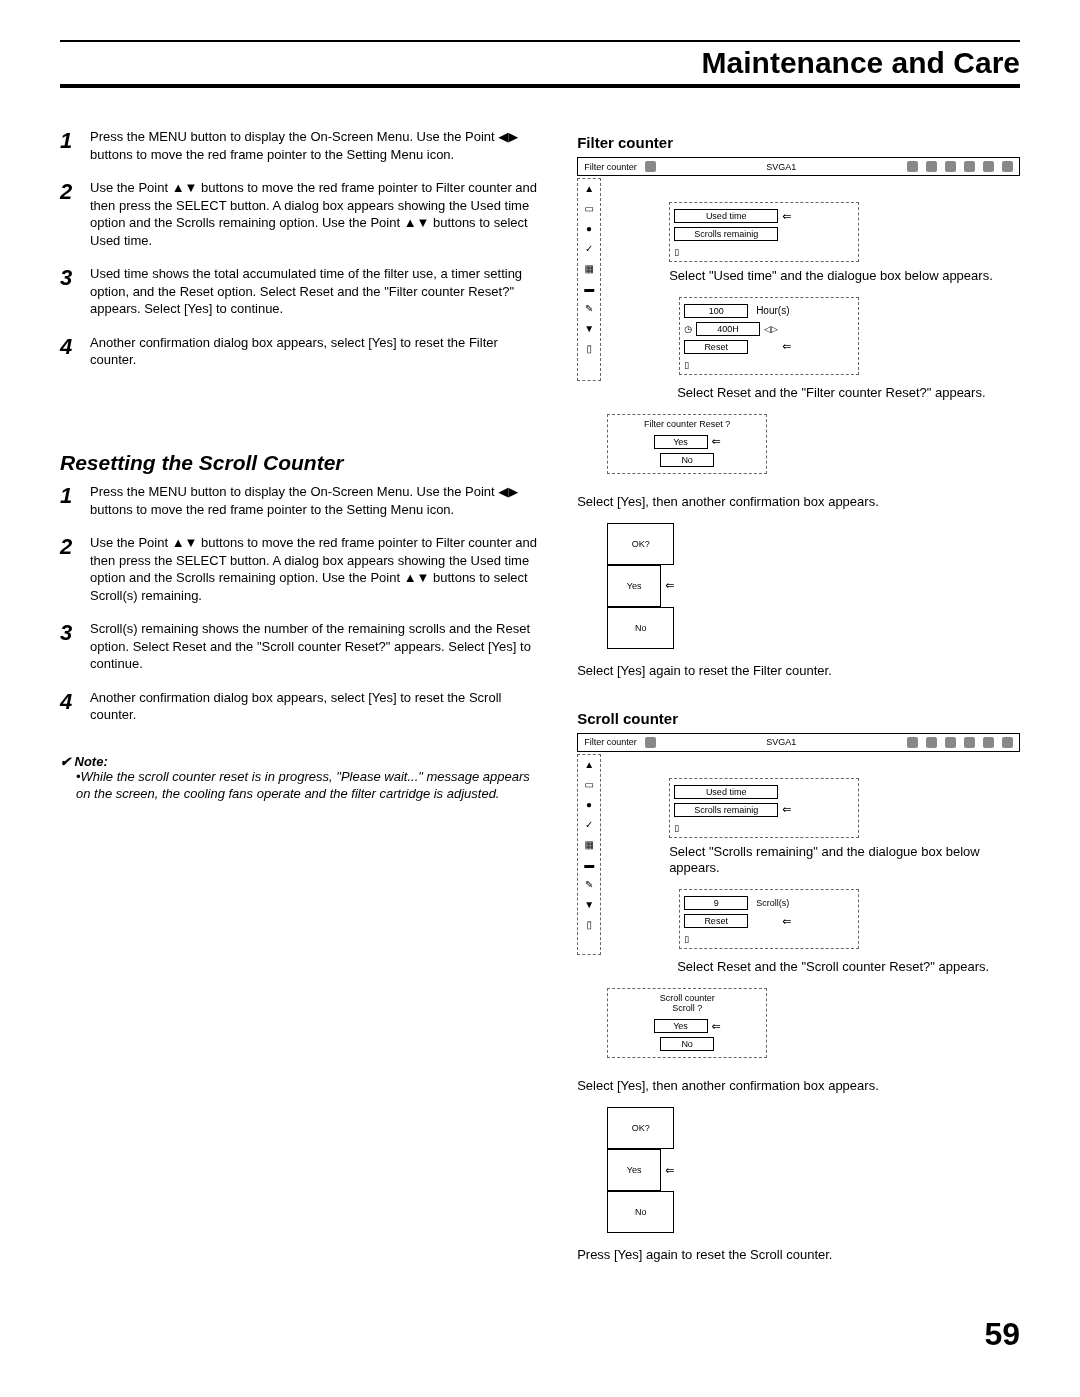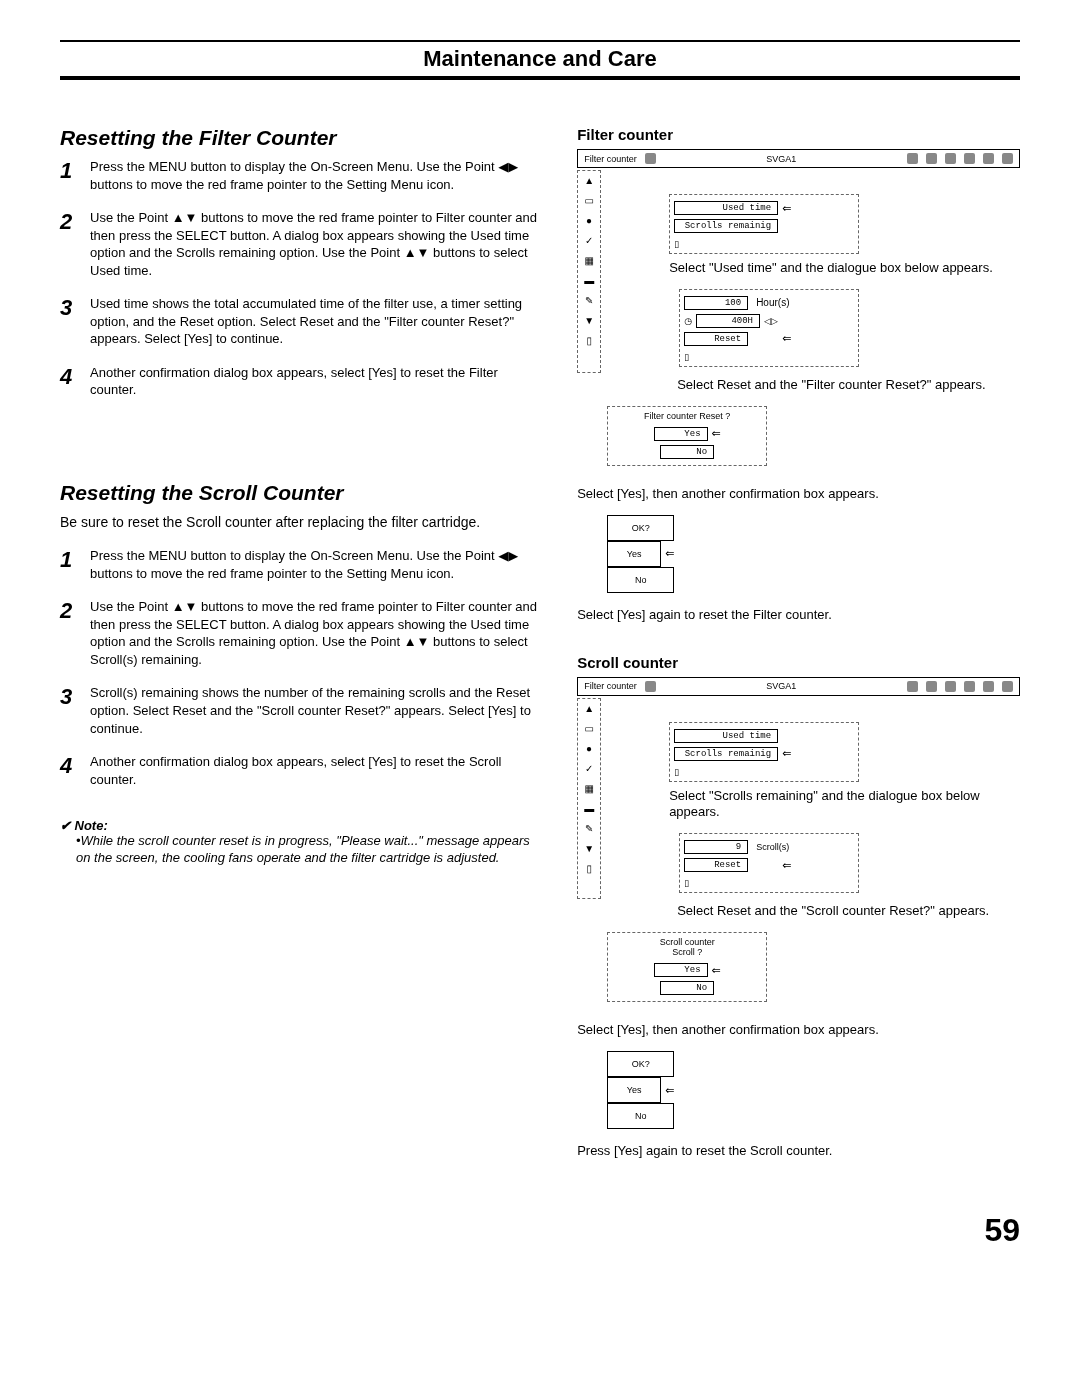--- a/index.html
+++ b/index.html
@@ -10,23 +10,23 @@
     background: #fff;
     color: #000;
   }
   .header-bar {
     border-top: 2px solid #000;
     border-bottom: 4px solid #000;
     padding: 4px 0;
     margin-bottom: 40px;
   }
   .header-title {
-    text-align: center;
-    font-weight: bold;
-    font-size: 22px;
+    text-align: right;
+    font-weight: bold;
+    font-size: 30px;
   }
   .columns {
     display: flex;
     gap: 30px;
   }
   .col-left { flex: 1.1; }
   .col-right { flex: 1; }
   .section-title {
     font-style: italic;
     font-weight: bold;
@@ -104,42 +104,41 @@
   .float-box {
     border: 1px dashed #666;
     padding: 4px;
     margin-bottom: 6px;
     font-size: 9px;
   }
   .opt {
     border: 1px solid #000;
     padding: 1px 6px;
     margin: 2px 0;
-    text-align: right;
+    text-align: center;
     font-size: 9px;
     min-width: 90px;
-    font-family: Liberation Mono, monospace;
   }
   .opt-row { display: flex; align-items: center; gap: 4px; }
   .arrow-left { font-size: 11px; }
   .caption {
     font-size: 13px;
     line-height: 1.3;
     margin: 4px 0 12px 0;
   }
   .twocol-row {
     display: flex;
     gap: 10px;
     align-items: flex-start;
     flex-direction: column;
   }
   .small-box {
     border: 1px solid #000;
     font-size: 9px;
-    padding: 7px 6px;
+    padding: 15px 6px;
     text-align: center;
     min-width: 40px;
   }
   .page-num {
     text-align: right;
     font-size: 32px;
     font-weight: bold;
     margin-top: 40px;
   }
   .gap { height: 60px; }
@@ -149,21 +148,20 @@
 <body>
 
 <div class="header-bar">
   <div class="header-title">Maintenance and Care</div>
 </div>
 
 <div class="columns">
 
   <div class="col-left">
 
-    <div class="section-title">Resetting the Filter Counter</div>
 
     <div class="step">
       <div class="step-num">1</div>
       <div class="step-text">Press the MENU button to display the On-Screen Menu. Use the Point ◀▶ buttons to move the red frame pointer to the Setting Menu icon.</div>
     </div>
     <div class="step">
       <div class="step-num">2</div>
       <div class="step-text">Use the Point ▲▼ buttons to move the red frame pointer to Filter counter and then press the SELECT button. A dialog box appears showing the Used time option and the Scrolls remaining option. Use the Point ▲▼ buttons to select Used time.</div>
     </div>
     <div class="step">
@@ -171,21 +169,20 @@
       <div class="step-text">Used time shows the total accumulated time of the filter use, a timer setting option, and the Reset option. Select Reset and the "Filter counter Reset?" appears. Select [Yes] to continue.</div>
     </div>
     <div class="step">
       <div class="step-num">4</div>
       <div class="step-text">Another confirmation dialog box appears, select [Yes] to reset the Filter counter.</div>
     </div>
 
     <div class="gap"></div>
 
     <div class="section-title">Resetting the Scroll Counter</div>
-    <div class="intro">Be sure to reset the Scroll counter after replacing the filter cartridge.</div>
 
     <div class="step">
       <div class="step-num">1</div>
       <div class="step-text">Press the MENU button to display the On-Screen Menu. Use the Point ◀▶ buttons to move the red frame pointer to the Setting Menu icon.</div>
     </div>
     <div class="step">
       <div class="step-num">2</div>
       <div class="step-text">Use the Point ▲▼ buttons to move the red frame pointer to Filter counter and then press the SELECT button. A dialog box appears showing the Used time option and the Scrolls remaining option. Use the Point ▲▼ buttons to select Scroll(s) remaining.</div>
     </div>
     <div class="step">

